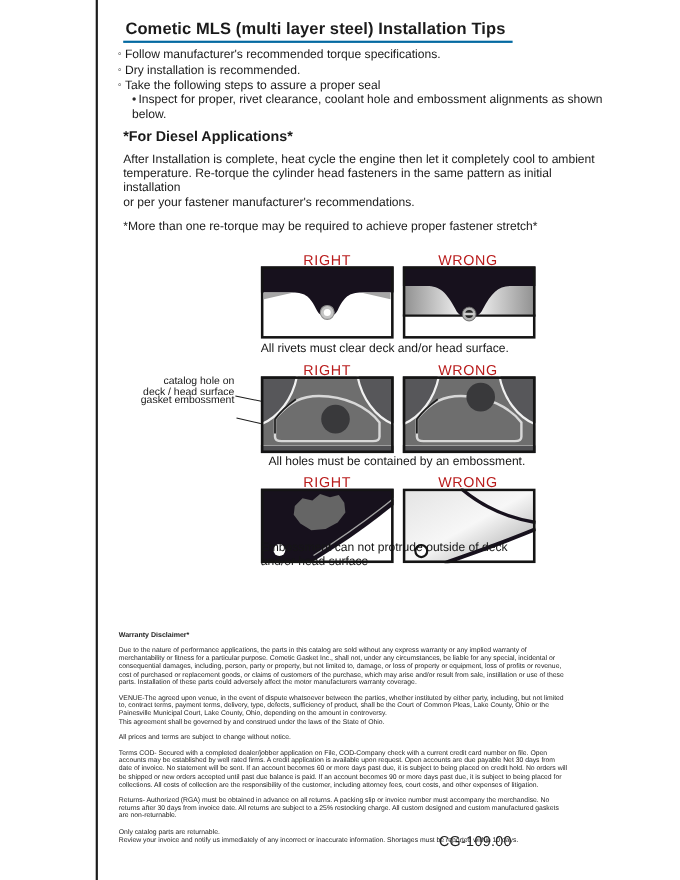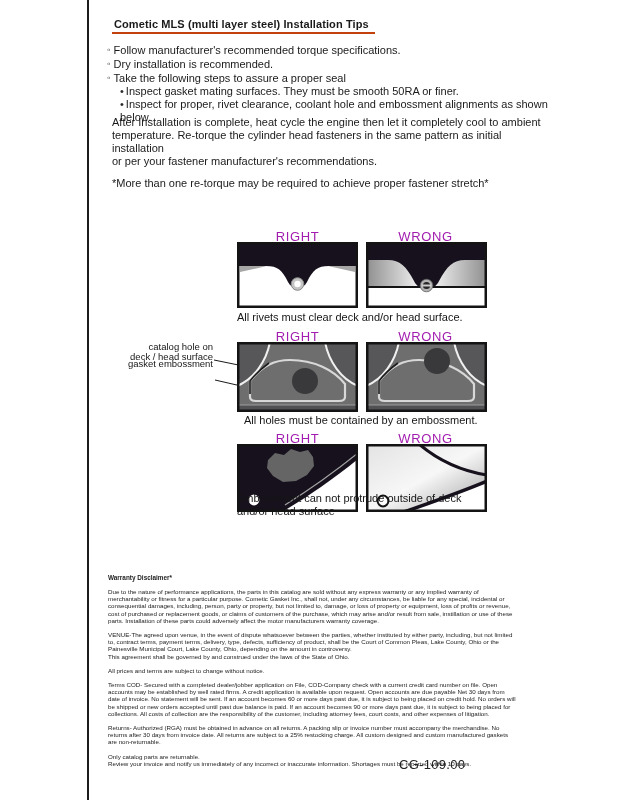--- a/index.html
+++ b/index.html
@@ -1,33 +1,33 @@
 <!DOCTYPE html>
 <html><head>
 <meta charset="utf-8">
 <style>
   html,body{margin:0;padding:0;background:#ffffff;}
   .page{position:relative;width:618px;height:800px;background:#ffffff;overflow:hidden;
         font-family:"Liberation Sans","DejaVu Sans",sans-serif;color:#1a1a1a;}
   .edge-rule{position:absolute;left:87px;top:0;width:1.5px;height:800px;background:#1c1c1c;}
 
-  .title{position:absolute;left:112px;top:18px;margin:0;font-size:11px;font-weight:bold;
-         border-bottom:2px solid #c2410c;padding:0 6px 2px 2px;letter-spacing:0.1px;}
+  .title{position:absolute;left:112px;top:18px;margin:0;font-size:15px;font-weight:bold;
+         border-bottom:2px solid #0369a1;padding:0 6px 2px 2px;letter-spacing:0.1px;}
 
   .tips{position:absolute;left:107px;top:43px;width:460px;font-size:11px;line-height:13px;}
   .tip-row{position:relative;}
   .tip-marker{display:inline-block;font-size:10px;margin-right:3px;vertical-align:1px;color:#2a2a2a;}
   .tip-row.sub{padding-left:13px;}
   .tip-row.sub .tip-marker{font-size:11px;margin-right:2px;vertical-align:0;}
 
   .diesel{position:absolute;left:112px;top:116px;width:436px;}
   .diesel h2{margin:0 0 8px 0;font-size:13px;font-weight:bold;}
   .diesel p{margin:0 0 9px 0;font-size:11px;line-height:13px;white-space:pre-line;}
 
-  .diag-label{position:absolute;width:121px;text-align:center;font-size:13px;letter-spacing:0.6px;color:#a21caf;}
+  .diag-label{position:absolute;width:121px;text-align:center;font-size:13px;letter-spacing:0.6px;color:#b91c1c;}
   .diag-box{position:absolute;width:121px;}
   .diag-box svg{display:block;}
   .caption{position:absolute;font-size:11px;line-height:12.5px;white-space:pre-line;color:#161616;}
 
   .anno{position:absolute;left:95px;width:118px;text-align:right;font-size:9.5px;line-height:10px;color:#161616;}
   .leader-overlay{position:absolute;left:213px;top:350px;width:95px;height:46px;}
 
   .legal{position:absolute;left:108px;top:574px;width:410px;color:#222;}
   .legal h3{margin:0 0 7px 0;font-size:6.4px;font-weight:bold;}
   .legal p{margin:0 0 7px 0;font-size:6.2px;line-height:7.2px;white-space:pre-line;}
@@ -39,25 +39,25 @@
 
 <div class="page">
   <div class="edge-rule"></div>
 
   <h1 class="title">Cometic MLS (multi layer steel) Installation Tips</h1>
 
   <div class="tips">
     <div class="tip-row"><span class="tip-marker">◦</span><span>Follow manufacturer's recommended torque specifications.</span></div>
     <div class="tip-row"><span class="tip-marker">◦</span><span>Dry installation is recommended.</span></div>
     <div class="tip-row"><span class="tip-marker">◦</span><span>Take the following steps to assure a proper seal</span></div>
-    <div class="tip-row sub"><span class="tip-marker">•</span><span>Inspect gasket mating surfaces.  They must be smooth 50RA or finer.</span></div>
     <div class="tip-row sub"><span class="tip-marker">•</span><span>Inspect for proper, rivet clearance, coolant hole and embossment alignments as shown below.</span></div>
   </div>
 
   <div class="diesel">
+    <h2>*For Diesel Applications*</h2>
     <p>After Installation is complete, heat cycle the engine then let it completely cool to ambient
 temperature. Re-torque the cylinder head fasteners in the same pattern as initial installation
 or per your fastener manufacturer's recommendations.</p>
     <p>*More than one re-torque may be required to achieve proper fastener stretch*</p>
   </div>
 
   <div class="diag-label" style="left:237px;top:229px;">RIGHT</div>
   <div class="diag-label" style="left:365px;top:229px;">WRONG</div>
 
   <div class="diag-box" style="left:237px;top:242px;">

